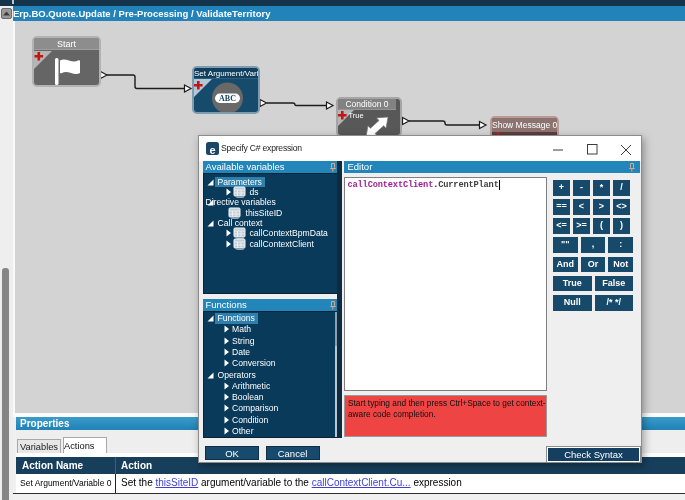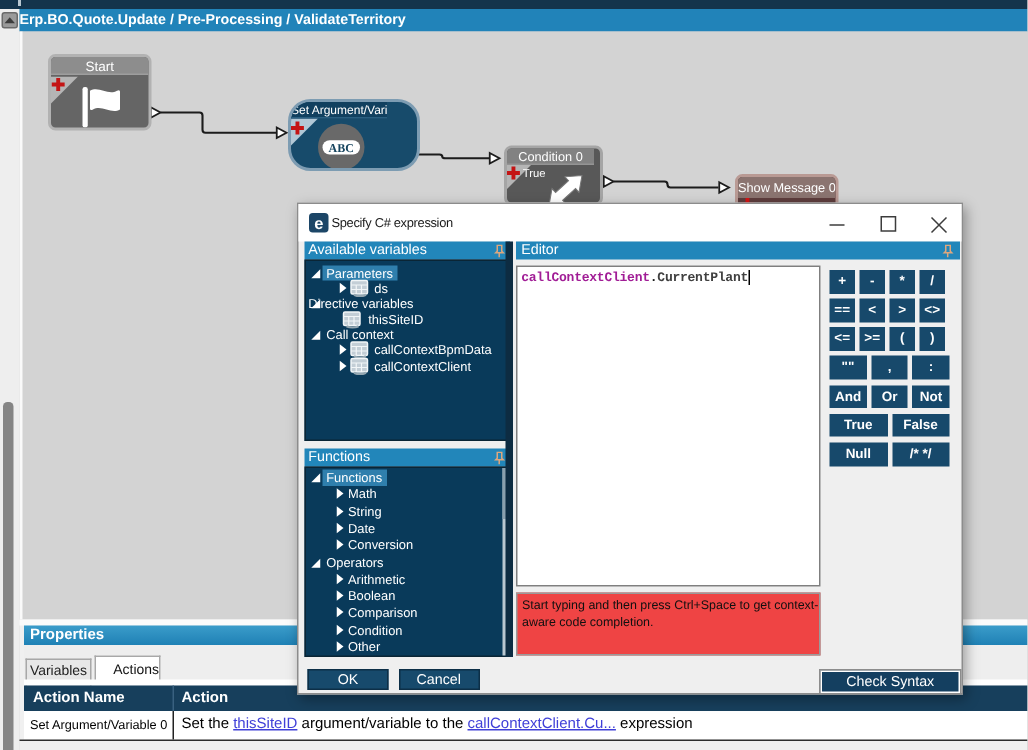--- a/index.html
+++ b/index.html
@@ -44,21 +44,21 @@
 <div class="abs" style="left:32px;top:36px;width:69px;height:51px;border:2px solid #b2b2b2;border-radius:5px;background:#656565;overflow:hidden;">
   <div class="abs" style="left:0;top:0;width:65px;height:12px;background:#8d8d8d;border-bottom:1px solid #9e9e9e;color:#fff;font-size:9px;text-align:center;line-height:12px;">Start</div>
   <svg class="abs" width="65" height="47" style="left:0;top:13px;">
     <polygon points="0,0 18,0 0,18" fill="#b5b5b5"></polygon>
     <rect x="21" y="7" width="3.5" height="27" rx="1.5" fill="#fff"></rect>
     <path d="M26 9.5 C32 6,38 13,44 9.5 C45.5 8.7,46 9.3,46 10.3 L46 22 C40 25.5,34 18.5,28 22 C26.5 22.8,26 22.2,26 21.2 Z" fill="#fff"></path>
     <path d="M3,2 h2.6 v3 h3 v2.6 h-3 v3 h-2.6 v-3 h-3 v-2.6 h3 z" fill="#c41414" transform="translate(0.5,-1)"></path>
   </svg>
 </div>
 
-<div class="abs" style="left:192px;top:66px;width:88px;height:48px;border:2px solid #7d9cb2;border-radius:15px;background:#174b6b;overflow:hidden;">
+<div class="abs" style="left:192px;top:66px;width:68px;height:48px;border:2px solid #7d9cb2;border-radius:5px;background:#174b6b;overflow:hidden;">
   <div class="abs" style="left:0;top:0;width:64px;height:11px;background:#11405f;border-bottom:1px solid #2a5f80;color:#fff;font-size:8px;text-align:center;line-height:11px;white-space:nowrap;">Set Argument/Vari</div>
   <svg class="abs" width="64" height="33" style="left:0;top:11px;">
     <polygon points="0,0 18,0 0,18" fill="#b2c8d6"></polygon>
     <circle cx="33.5" cy="19" r="15.5" fill="#696969"></circle>
     <rect x="21" y="14.5" width="25" height="9.5" rx="4.75" fill="#fff"></rect>
     <text x="33.5" y="22" font-family="Liberation Serif, serif" font-size="8" fill="#17455f" text-anchor="middle" font-weight="bold">ABC</text>
     <path d="M3,2 h2.6 v3 h3 v2.6 h-3 v3 h-2.6 v-3 h-3 v-2.6 h3 z" fill="#c41414"></path>
   </svg>
 </div>
 
@@ -78,21 +78,21 @@
     <path d="M3,0 h2.6 v3 h3 v2.6 h-3 v3 h-2.6 v-3 h-3 v-2.6 h3 z" fill="#d41414"></path>
   </svg>
 </div>
 
 <div class="abs" style="left:13px;top:413px;width:672px;height:87px;background:#f0f0f0;">
   <div class="abs" style="left:0;top:0;width:672px;height:4px;background:#fbfbfb;"></div>
   <div class="abs" style="left:3px;top:4px;width:669px;height:13px;background:linear-gradient(#3b9cca,#1f81b5);color:#fff;font-weight:bold;font-size:10px;line-height:13px;padding-left:4px;">Properties</div>
   <div class="abs" style="left:3px;top:17px;width:669px;height:23px;background:#eeeeee;"></div>
 
   <div class="abs" style="left:4px;top:26px;width:44px;height:28px;background:#e7e7e7;border:1px solid #a8a8a8;border-bottom:none;font-size:9.3px;text-align:center;line-height:14px;color:#222;">Variables</div>
-  <div class="abs" style="left:50px;top:24px;width:44px;height:17px;background:#fff;border:1px solid #a8a8a8;border-bottom:none;font-size:9.3px;text-align:right;line-height:16px;color:#111;">Actions</div>
+  <div class="abs" style="left:50px;top:24px;width:44px;height:17px;background:#fff;border:1px solid #a8a8a8;border-bottom:none;font-size:9.3px;text-align:left;line-height:16px;color:#111;">Actions</div>
   <div class="abs" style="left:3px;top:40px;width:669px;height:4px;background:#fff;"></div>
 
   <div class="abs" style="left:3px;top:44px;width:669px;height:17px;background:#173f5c;color:#fff;font-weight:bold;font-size:10px;line-height:17px;">
     <span style="position:absolute;left:6px;">Action Name</span>
     <span style="position:absolute;left:105px;">Action</span>
     <div class="abs" style="left:99px;top:0;width:1px;height:17px;background:#396180;"></div>
   </div>
 
   <div class="abs" style="left:3px;top:61px;width:669px;height:18.5px;background:#fff;font-size:10px;line-height:18.5px;color:#000;">
     <span style="position:absolute;left:4px;font-size:8.5px;">Set Argument/Variable 0</span>

